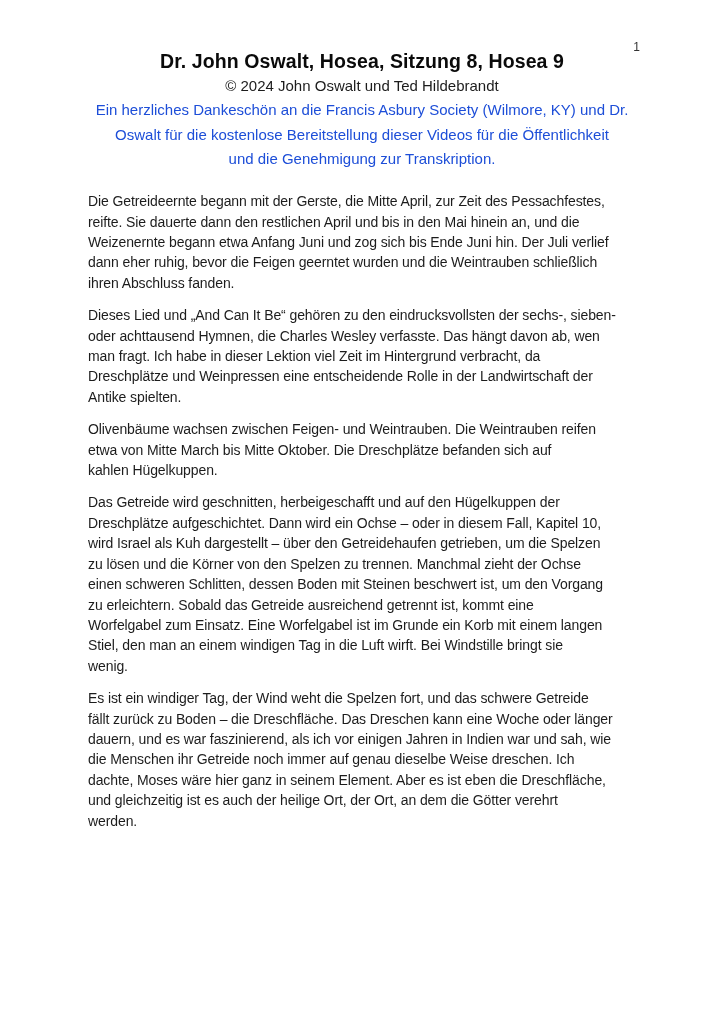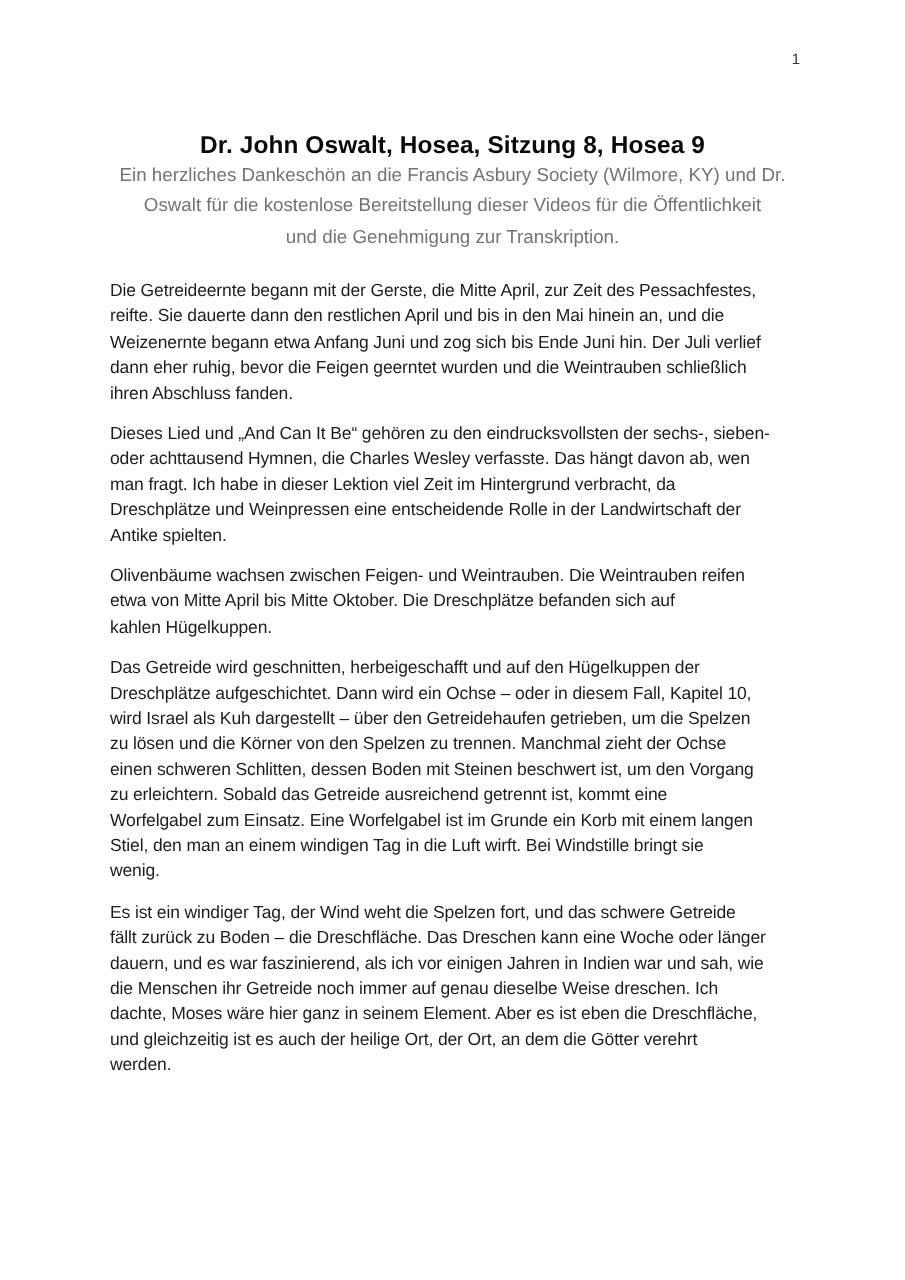--- a/index.html
+++ b/index.html
@@ -14,42 +14,42 @@
     -webkit-font-smoothing: antialiased;
   }
   .page-number {
     position: absolute;
     top: 40px;
     right: 84px;
     font-size: 12px;
     color: #333333;
   }
   .doc-header {
-    padding-top: 103px;
+    padding-top: 48px;
     text-align: center;
   }
   .doc-title {
     margin: 0;
     font-size: 19.5px;
     line-height: 26px;
     font-weight: 700;
     color: #0a0a0a;
     letter-spacing: 0.1px;
   }
   .doc-copyright {
     margin: 0;
     font-size: 15px;
     line-height: 24.3px;
     color: #1c1c1c;
   }
   .doc-ack {
     margin: 0;
     font-size: 15px;
     line-height: 24.3px;
-    color: #737373;
+    color: #1d4ed8;
     white-space: pre-line;
   }
   .content {
     margin: 20px 36px 0 88px;
     font-size: 14px;
     line-height: 20.4px;
     letter-spacing: -0.1px;
     color: #1c1c1c;
   }
   .content p {
@@ -59,38 +59,39 @@
 </style>
 </head>
 <body>
 
 <div class="page">
 
   <div class="page-number">1</div>
 
   <div class="doc-header">
     <h1 class="doc-title">Dr. John Oswalt, Hosea, Sitzung 8, Hosea 9</h1>
+    <p class="doc-copyright">© 2024 John Oswalt und Ted Hildebrandt</p>
     <p class="doc-ack">Ein herzliches Dankeschön an die Francis Asbury Society (Wilmore, KY) und Dr.
 Oswalt für die kostenlose Bereitstellung dieser Videos für die Öffentlichkeit
 und die Genehmigung zur Transkription.</p>
   </div>
 
   <div class="content">
     <p>Die Getreideernte begann mit der Gerste, die Mitte April, zur Zeit des Pessachfestes,
 reifte. Sie dauerte dann den restlichen April und bis in den Mai hinein an, und die
 Weizenernte begann etwa Anfang Juni und zog sich bis Ende Juni hin. Der Juli verlief
 dann eher ruhig, bevor die Feigen geerntet wurden und die Weintrauben schließlich
 ihren Abschluss fanden.</p>
     <p>Dieses Lied und „And Can It Be“ gehören zu den eindrucksvollsten der sechs-, sieben-
 oder achttausend Hymnen, die Charles Wesley verfasste. Das hängt davon ab, wen
 man fragt. Ich habe in dieser Lektion viel Zeit im Hintergrund verbracht, da
 Dreschplätze und Weinpressen eine entscheidende Rolle in der Landwirtschaft der
 Antike spielten.</p>
     <p>Olivenbäume wachsen zwischen Feigen- und Weintrauben. Die Weintrauben reifen
-etwa von Mitte April bis Mitte Oktober. Die Dreschplätze befanden sich auf
+etwa von Mitte March bis Mitte Oktober. Die Dreschplätze befanden sich auf
 kahlen Hügelkuppen.</p>
     <p>Das Getreide wird geschnitten, herbeigeschafft und auf den Hügelkuppen der
 Dreschplätze aufgeschichtet. Dann wird ein Ochse – oder in diesem Fall, Kapitel 10,
 wird Israel als Kuh dargestellt – über den Getreidehaufen getrieben, um die Spelzen
 zu lösen und die Körner von den Spelzen zu trennen. Manchmal zieht der Ochse
 einen schweren Schlitten, dessen Boden mit Steinen beschwert ist, um den Vorgang
 zu erleichtern. Sobald das Getreide ausreichend getrennt ist, kommt eine
 Worfelgabel zum Einsatz. Eine Worfelgabel ist im Grunde ein Korb mit einem langen
 Stiel, den man an einem windigen Tag in die Luft wirft. Bei Windstille bringt sie
 wenig.</p>

